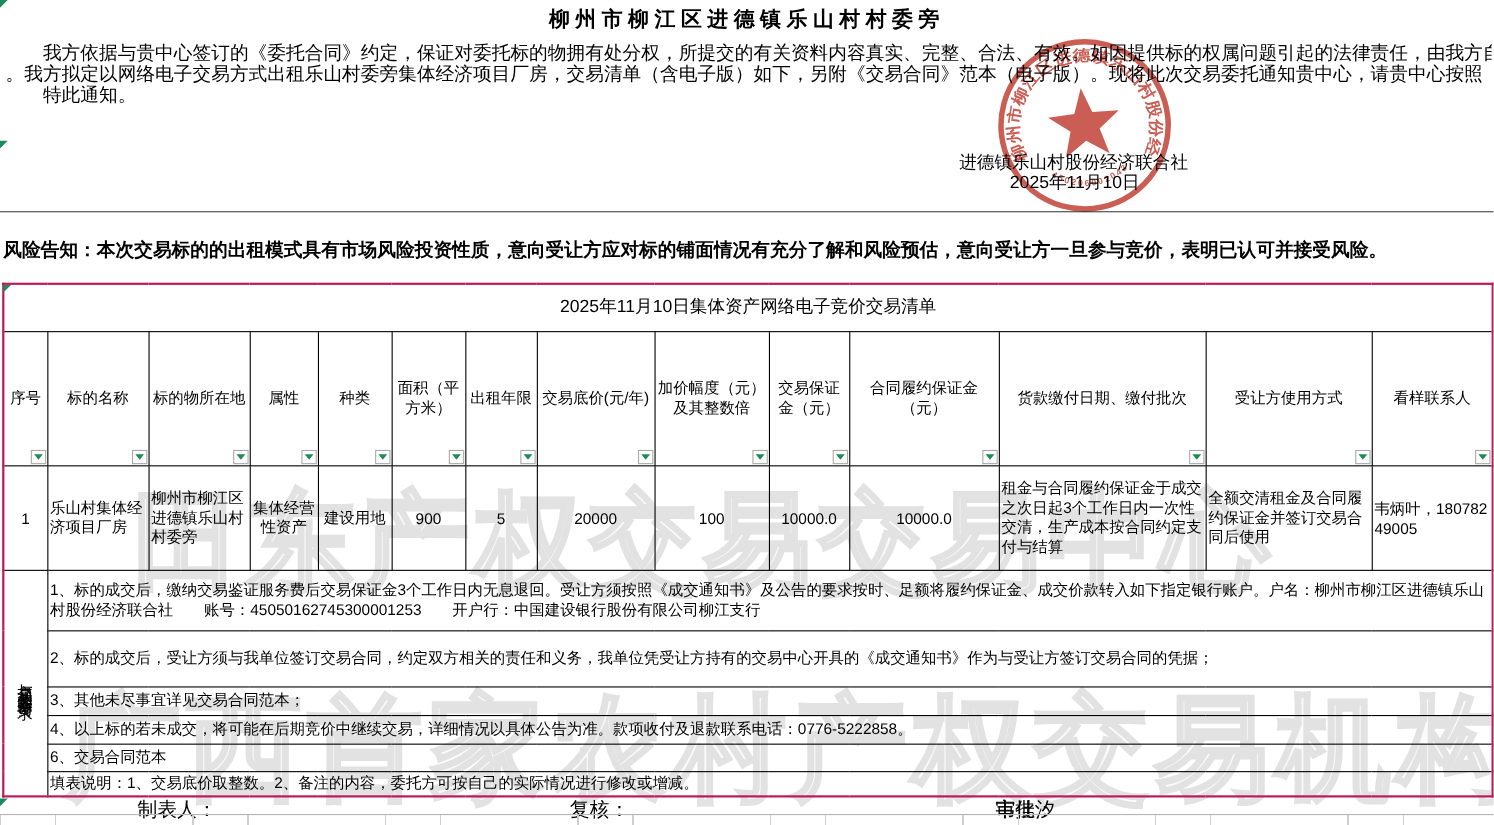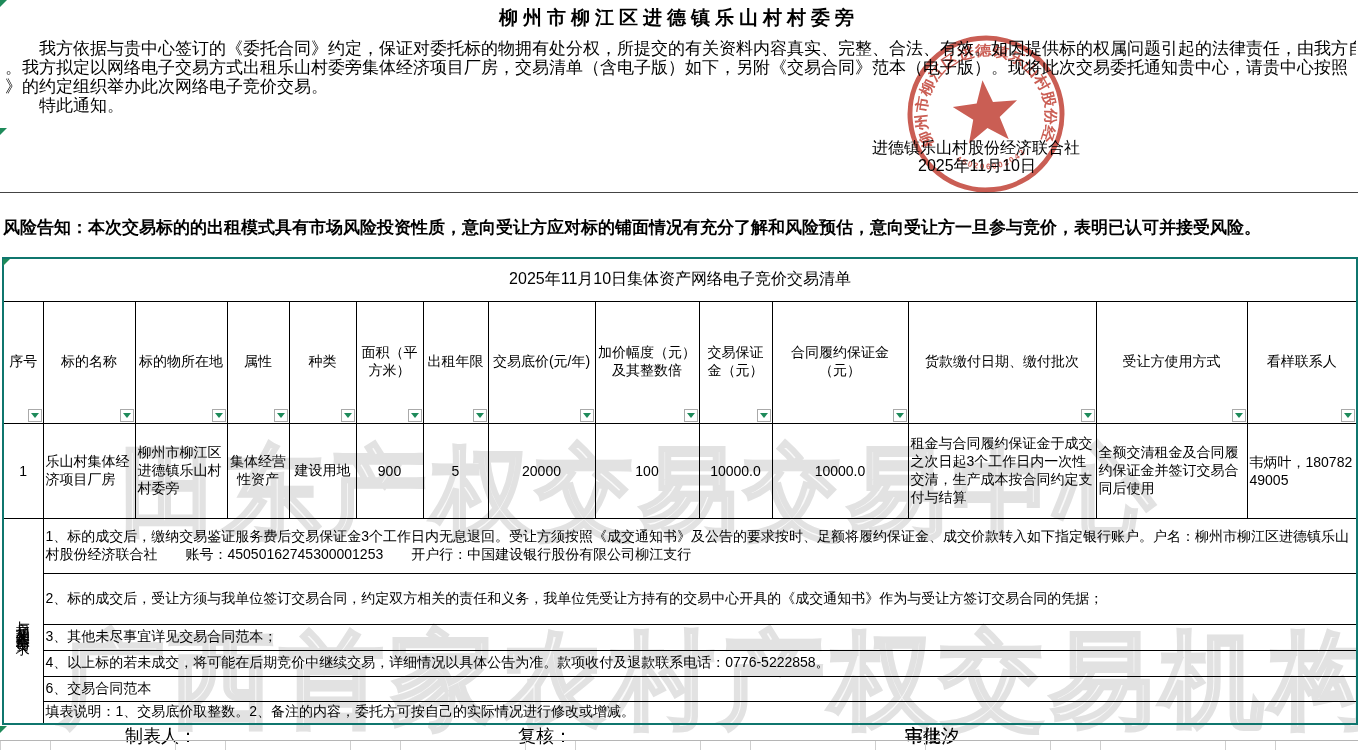--- a/index.html
+++ b/index.html
@@ -30,21 +30,21 @@
   
   .seal{position:absolute;top:28px;left:900px;z-index:6;opacity:.82;mix-blend-mode:multiply;transform:rotate(-6deg);}
   .seal circle{fill:none;stroke:#bf3a2e;stroke-width:5;}
   .seal polygon{fill:#bf3a2e;}
   .seal text{fill:#bf3a2e;font-weight:bold;}
   .seal .ring{font-size:14px;}
   .seal .code{font-size:8px;letter-spacing:2px;}
   
   table.listing{
     position:absolute;top:257px;left:2px;width:1354px;z-index:1;
-    border-collapse:collapse;table-layout:fixed;border:2px solid #0f766e;
+    border-collapse:collapse;table-layout:fixed;border:2px solid #be185d;
     font-size:14px;
   }
   table.listing th,table.listing td{
     border:1px solid #000;padding:1px 2px;vertical-align:middle;
     font-weight:normal;word-break:break-all;overflow:hidden;background:transparent;
   }
   .ltitle{text-align:center;font-weight:bold;font-size:16px;}
   th.hcell{position:relative;text-align:center;}
   td.c{text-align:center;}
   td.al{text-align:left;vertical-align:middle;}
@@ -80,21 +80,20 @@
   <div class="flag" style="top:0;left:0;"></div>
   <div class="flag" style="top:128px;left:0;"></div>
   <div class="flag" style="top:259px;left:3px;"></div>
   <div class="flag" style="top:726px;left:0;"></div>
 
   <div class="doc-title">柳州市柳江区进德镇乐山村村委旁</div>
 
   <div class="notice">
     <div class="nline">　　我方依据与贵中心签订的《委托合同》约定，保证对委托标的物拥有处分权，所提交的有关资料内容真实、完整、合法、有效。如因提供标的权属问题引起的法律责任，由我方自行承担</div>
     <div class="nline">。我方拟定以网络电子交易方式出租乐山村委旁集体经济项目厂房，交易清单（含电子版）如下，另附《交易合同》范本（电子版）。现将此次交易委托通知贵中心，请贵中心按照《委托合同</div>
-    <div class="nline">》的约定组织举办此次网络电子竞价交易。</div>
     <div class="nline">　　特此通知。</div>
   </div>
   <div class="sig-name">进德镇乐山村股份经济联合社</div>
   <div class="sig-date">2025年11月10日</div>
 
   <svg class="seal" width="172" height="172" viewBox="-86 -86 172 172">
     <defs>
       <path id="sealArcTop" d="M -55,25 A 60,60 0 1,1 55,25" fill="none"></path>
       <path id="sealArcBottom" d="M -38,40 A 55,55 0 0,0 38,40" fill="none"></path>
     </defs>

